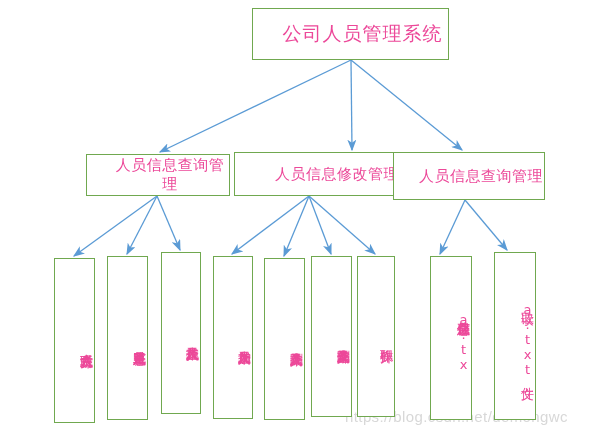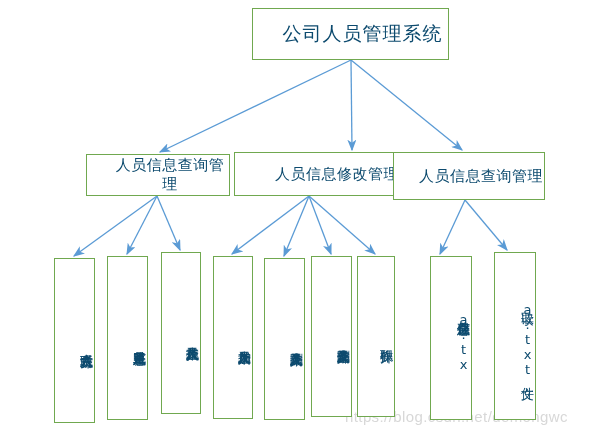--- a/index.html
+++ b/index.html
@@ -19,21 +19,21 @@
   }
   .node {
     position: absolute;
     box-sizing: border-box;
     border: 1px solid #70a84f;
     background: #ffffff;
     display: flex;
     align-items: center;
     justify-content: center;
     text-align: center;
-    color: #0c4a6e;
+    color: #ec4899;
     z-index: 3;
     padding-left: 24px;
   }
   .node-title {
     font-size: 19px;
     letter-spacing: 1px;
   }
   .node-mid {
     font-size: 15px;
     letter-spacing: 0.5px;

